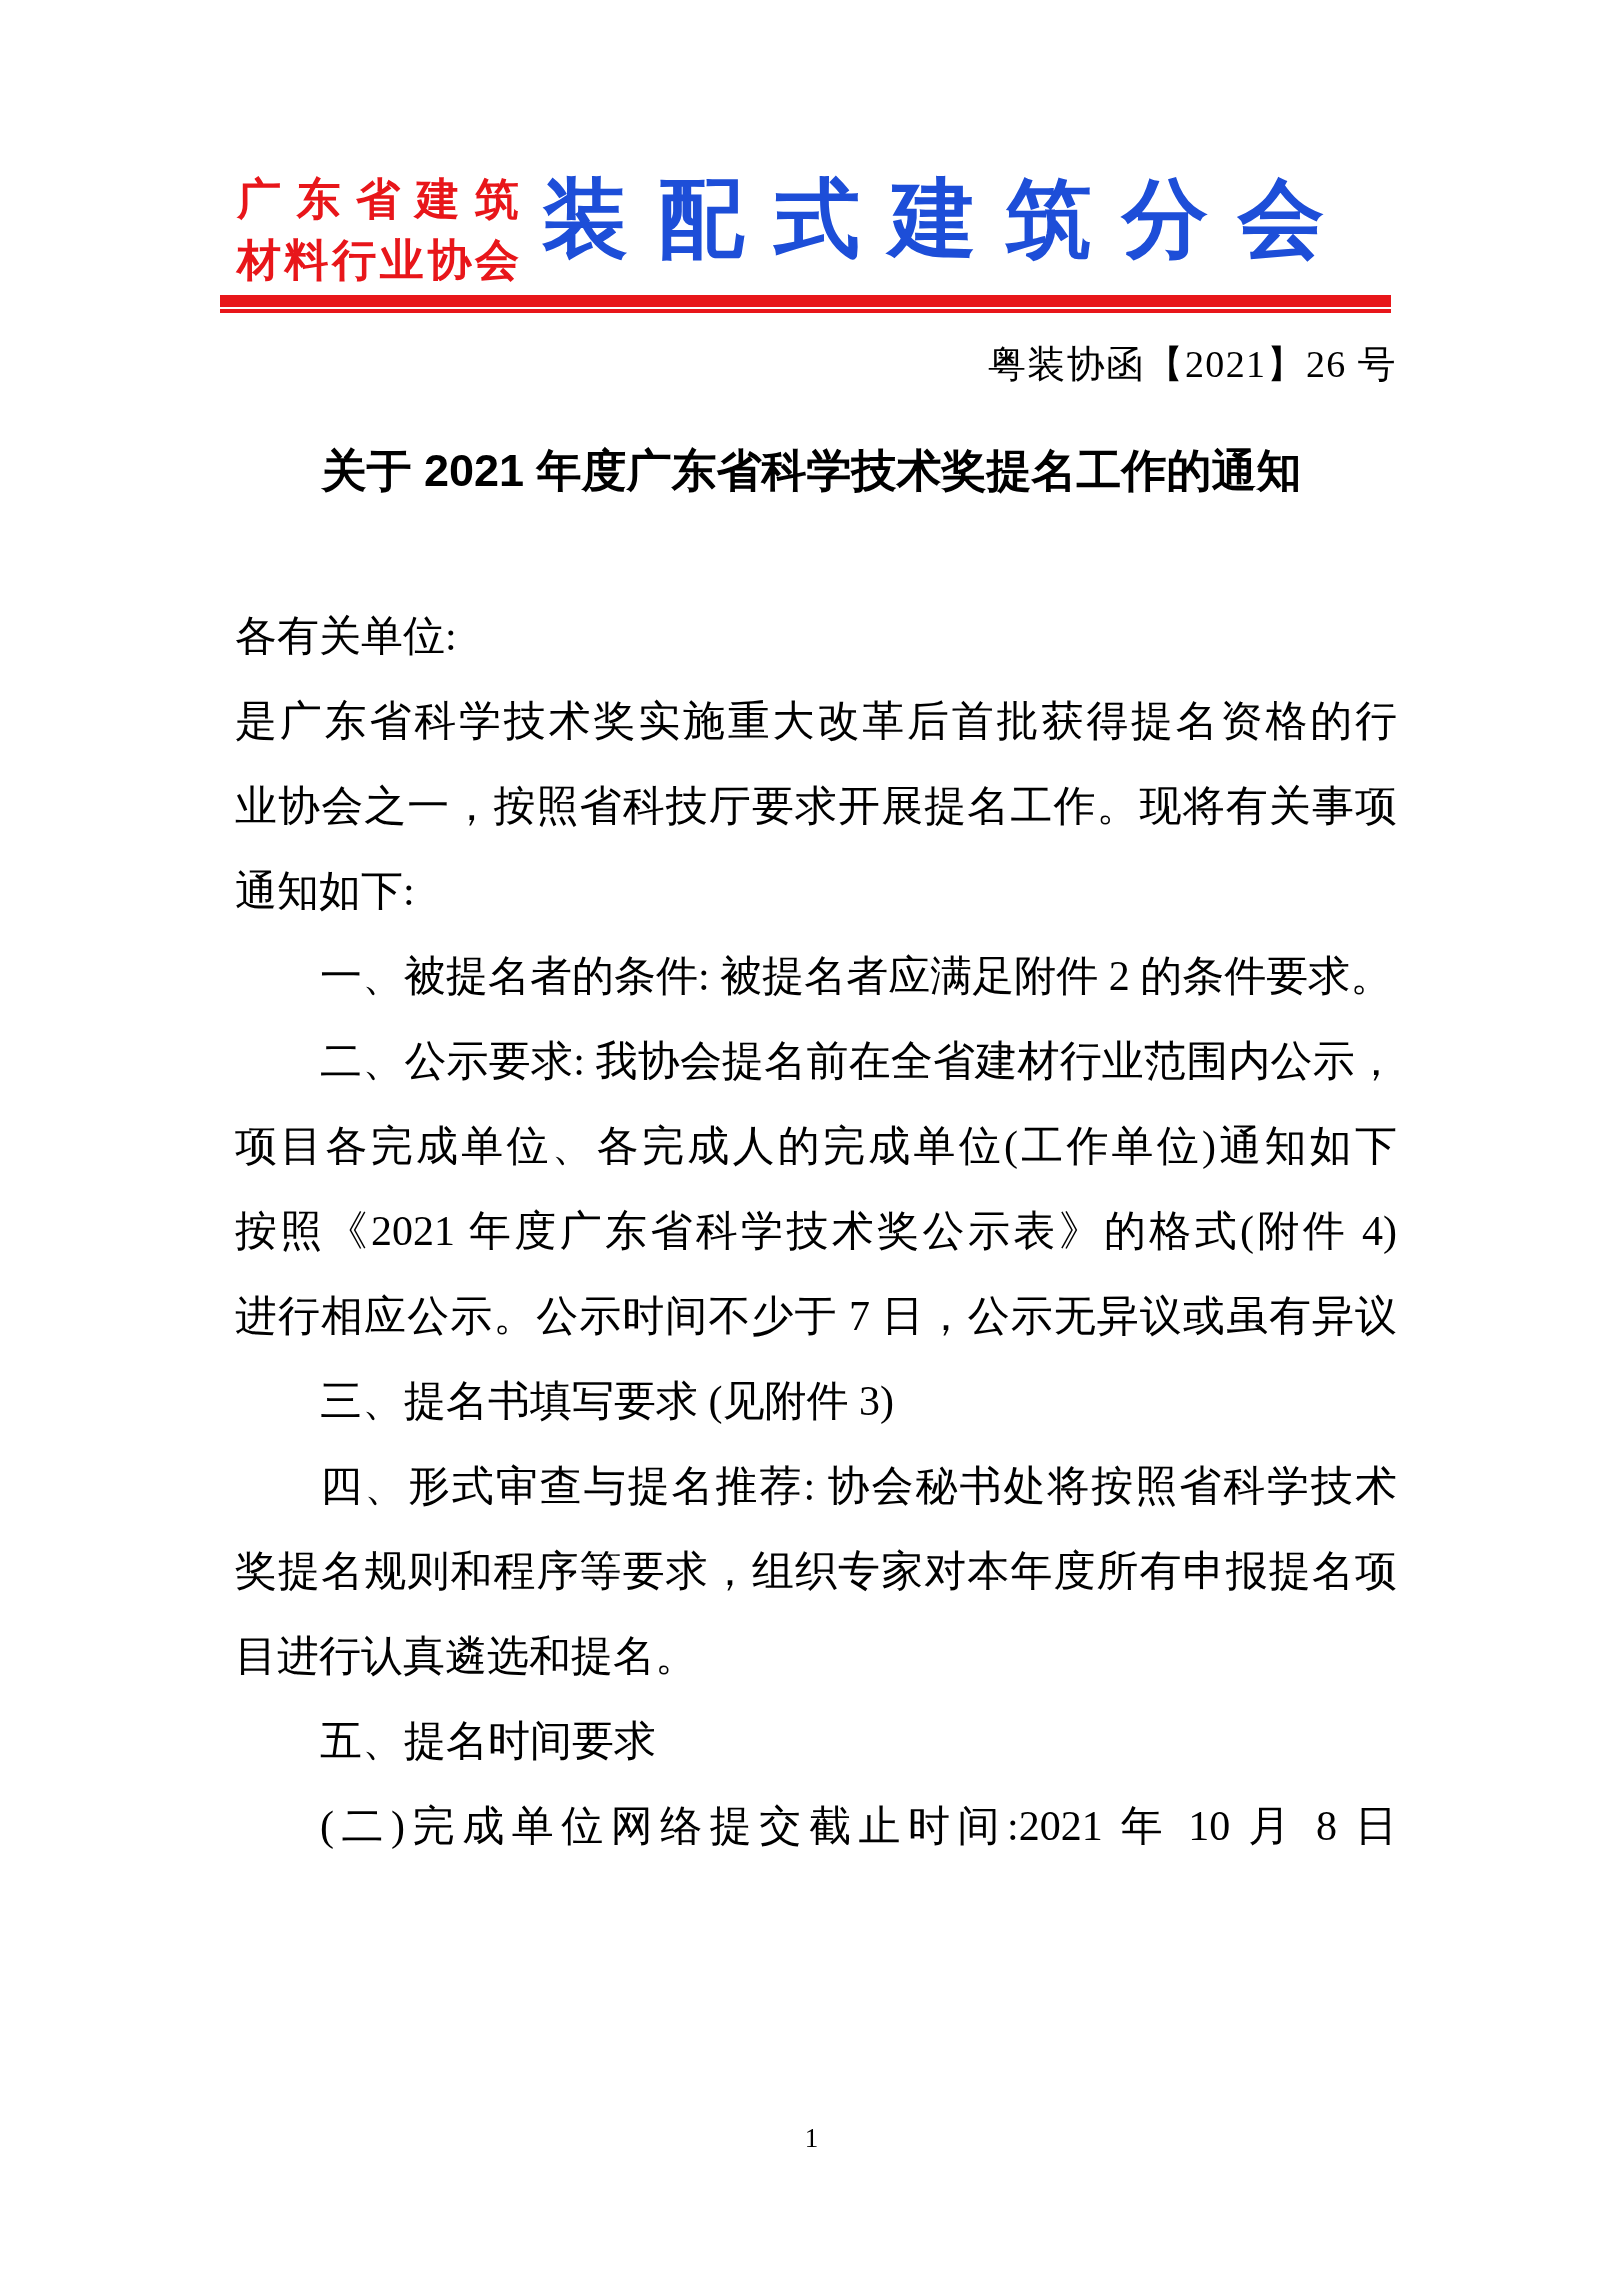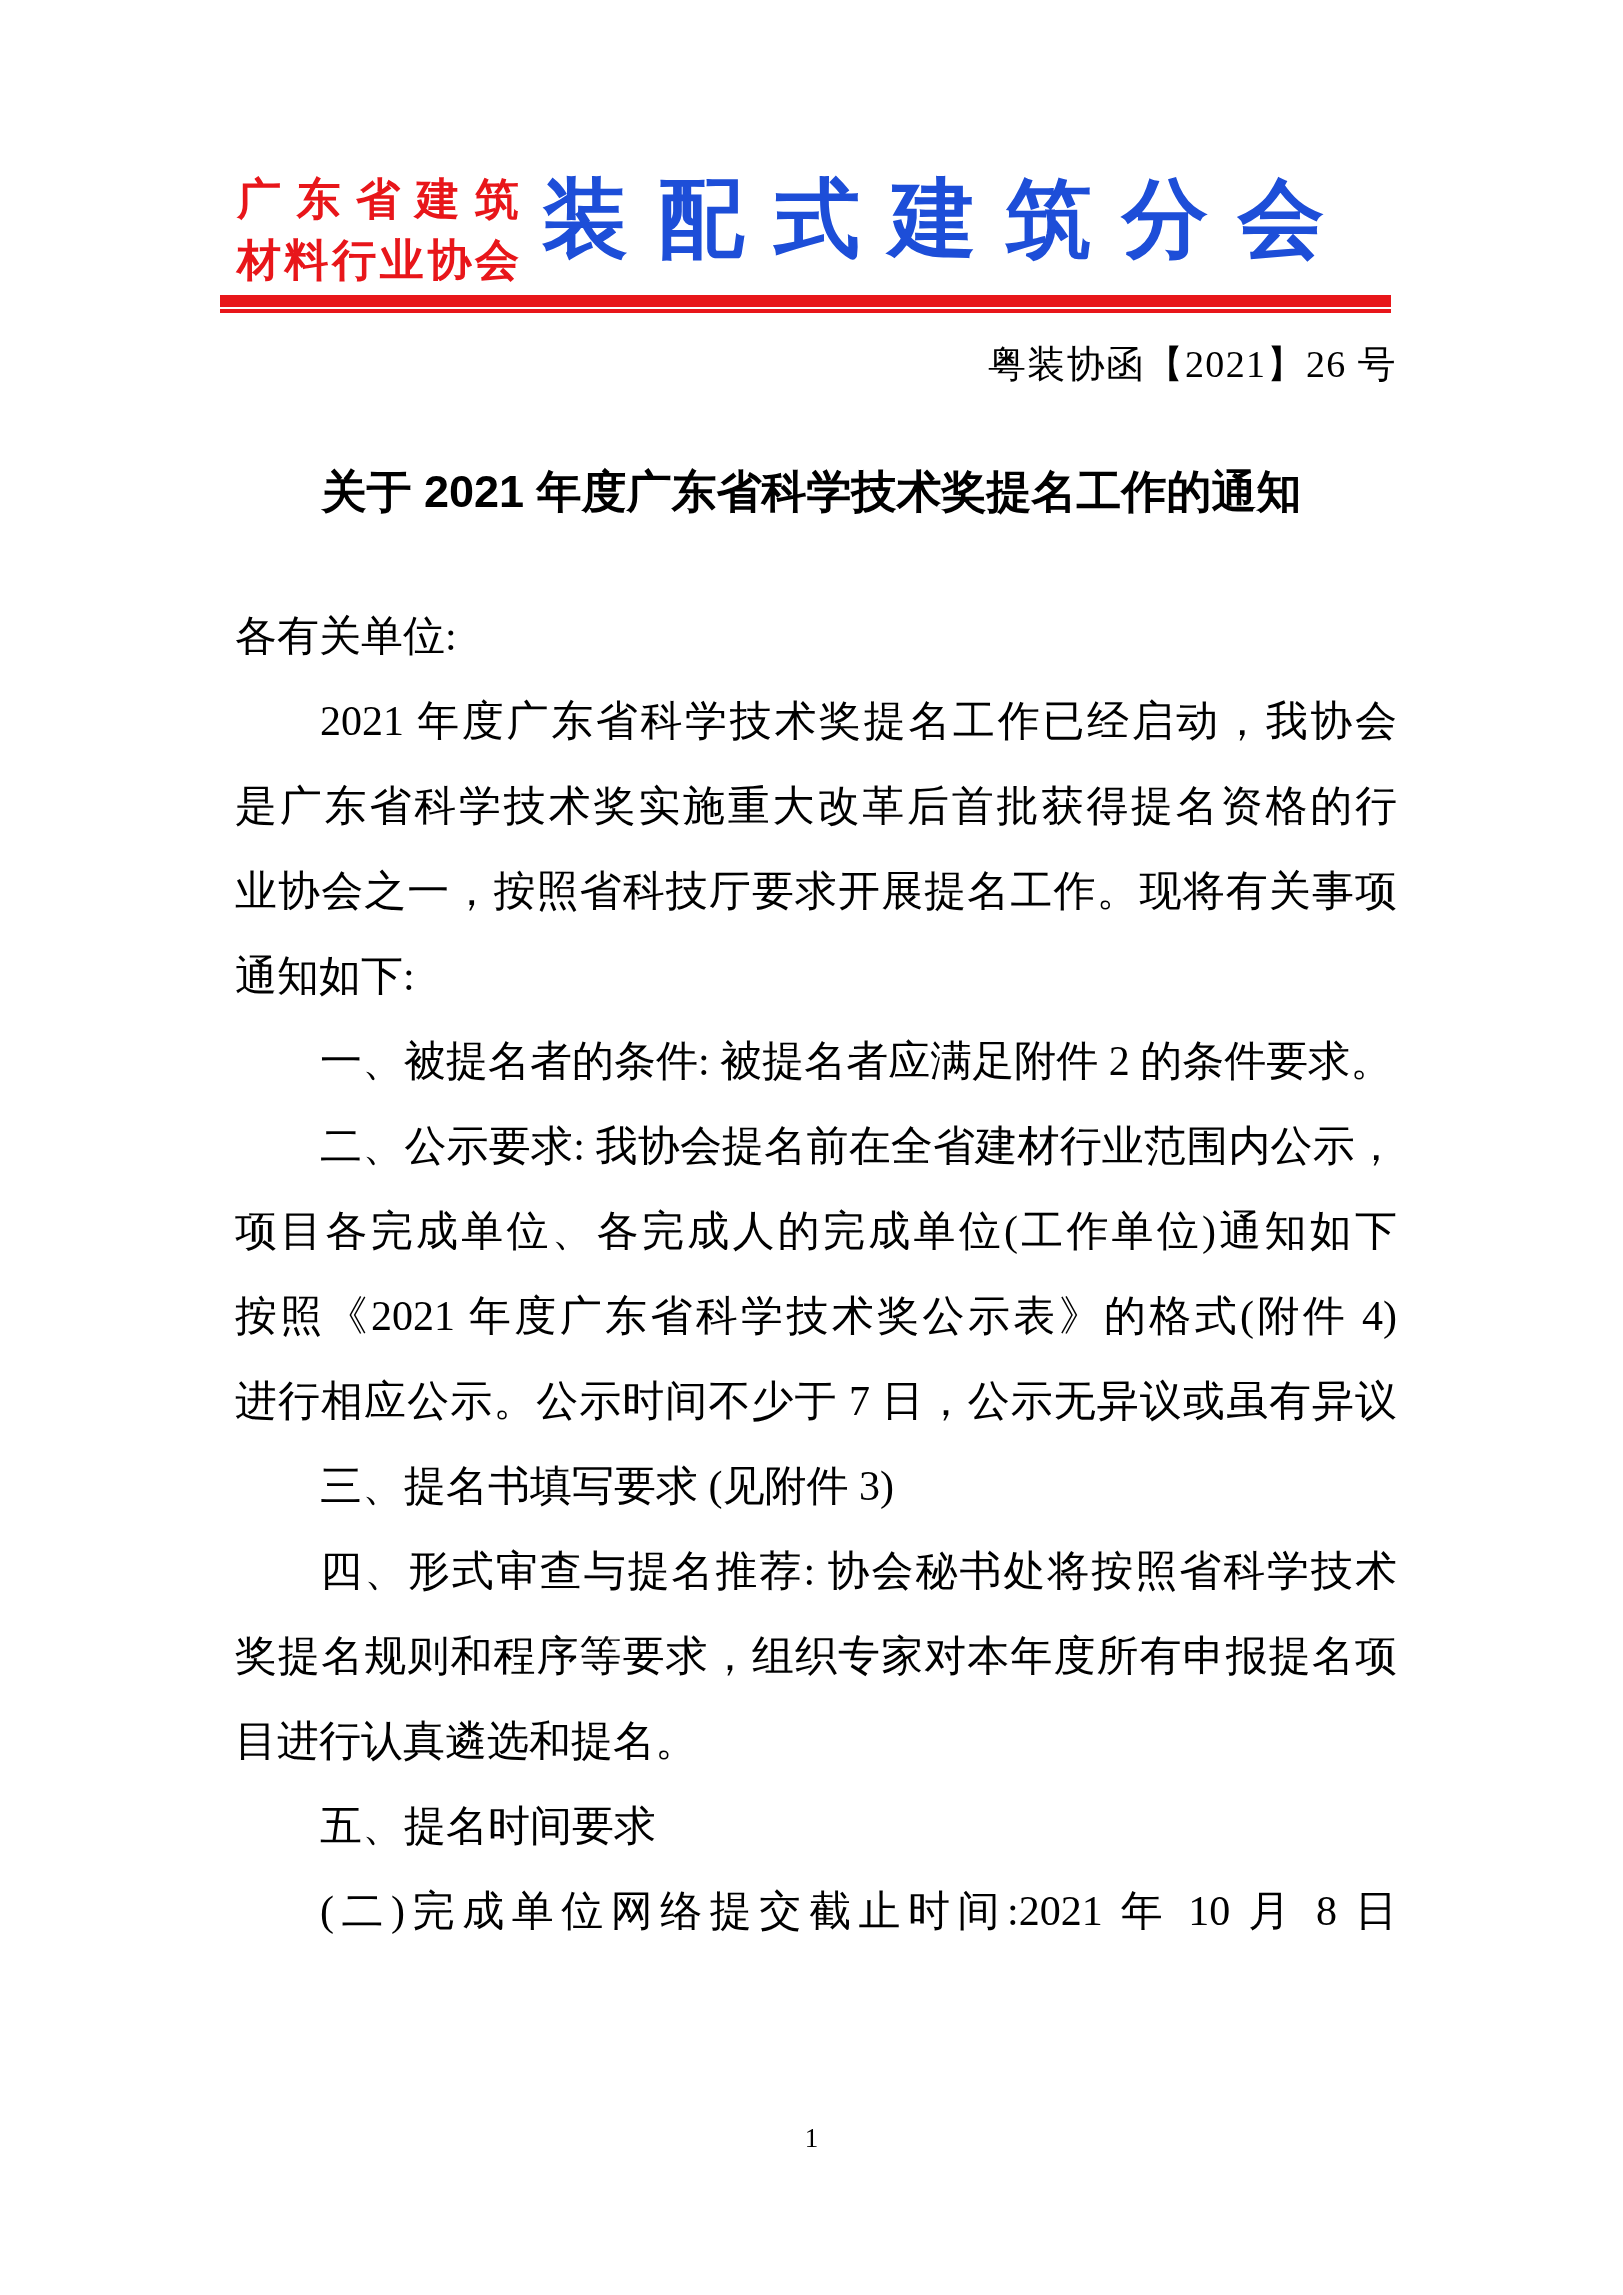--- a/index.html
+++ b/index.html
@@ -40,21 +40,21 @@
   
   .doc-no {
     position:absolute; top:342px; right:226px;
     font-size:38px; line-height:45px;
     letter-spacing:1.4px;
     white-space:nowrap;
   }
 
   
   .title {
-    position:absolute; top:465px; left:0; width:100%;
+    position:absolute; top:444px; left:0; width:100%;
     margin:0;
     text-align:center;
     font-family:"Liberation Sans","DejaVu Sans",sans-serif;
     font-weight:700;
     font-size:45px; line-height:53px;
     white-space:nowrap;
   }
 
   
   .body {
@@ -94,21 +94,20 @@
     <div class="rule-thick"></div>
     <div class="rule-thin"></div>
   </div>
 
   <div class="doc-no">粤装协函【2021】26 号</div>
 
   <h1 class="title">关于 2021 年度广东省科学技术奖提名工作的通知</h1>
 
   <div class="body">
     <div class="bl">各有关单位:</div>
-    <div class="bl indent fill">2021 年度广东省科学技术奖提名工作已经启动，我协会</div>
     <div class="bl fill">是广东省科学技术奖实施重大改革后首批获得提名资格的行</div>
     <div class="bl fill">业协会之一，按照省科技厅要求开展提名工作。现将有关事项</div>
     <div class="bl">通知如下:</div>
     <div class="bl indent">一、被提名者的条件: 被提名者应满足附件 2 的条件要求。</div>
     <div class="bl indent fill">二、公示要求: 我协会提名前在全省建材行业范围内公示，</div>
     <div class="bl fill">项目各完成单位、各完成人的完成单位(工作单位)通知如下</div>
     <div class="bl fill">按照《2021 年度广东省科学技术奖公示表》的格式(附件 4)</div>
     <div class="bl fill">进行相应公示。公示时间不少于 7 日，公示无异议或虽有异议</div>
     <div class="bl indent">三、提名书填写要求 (见附件 3)</div>
     <div class="bl indent fill">四、形式审查与提名推荐: 协会秘书处将按照省科学技术</div>

